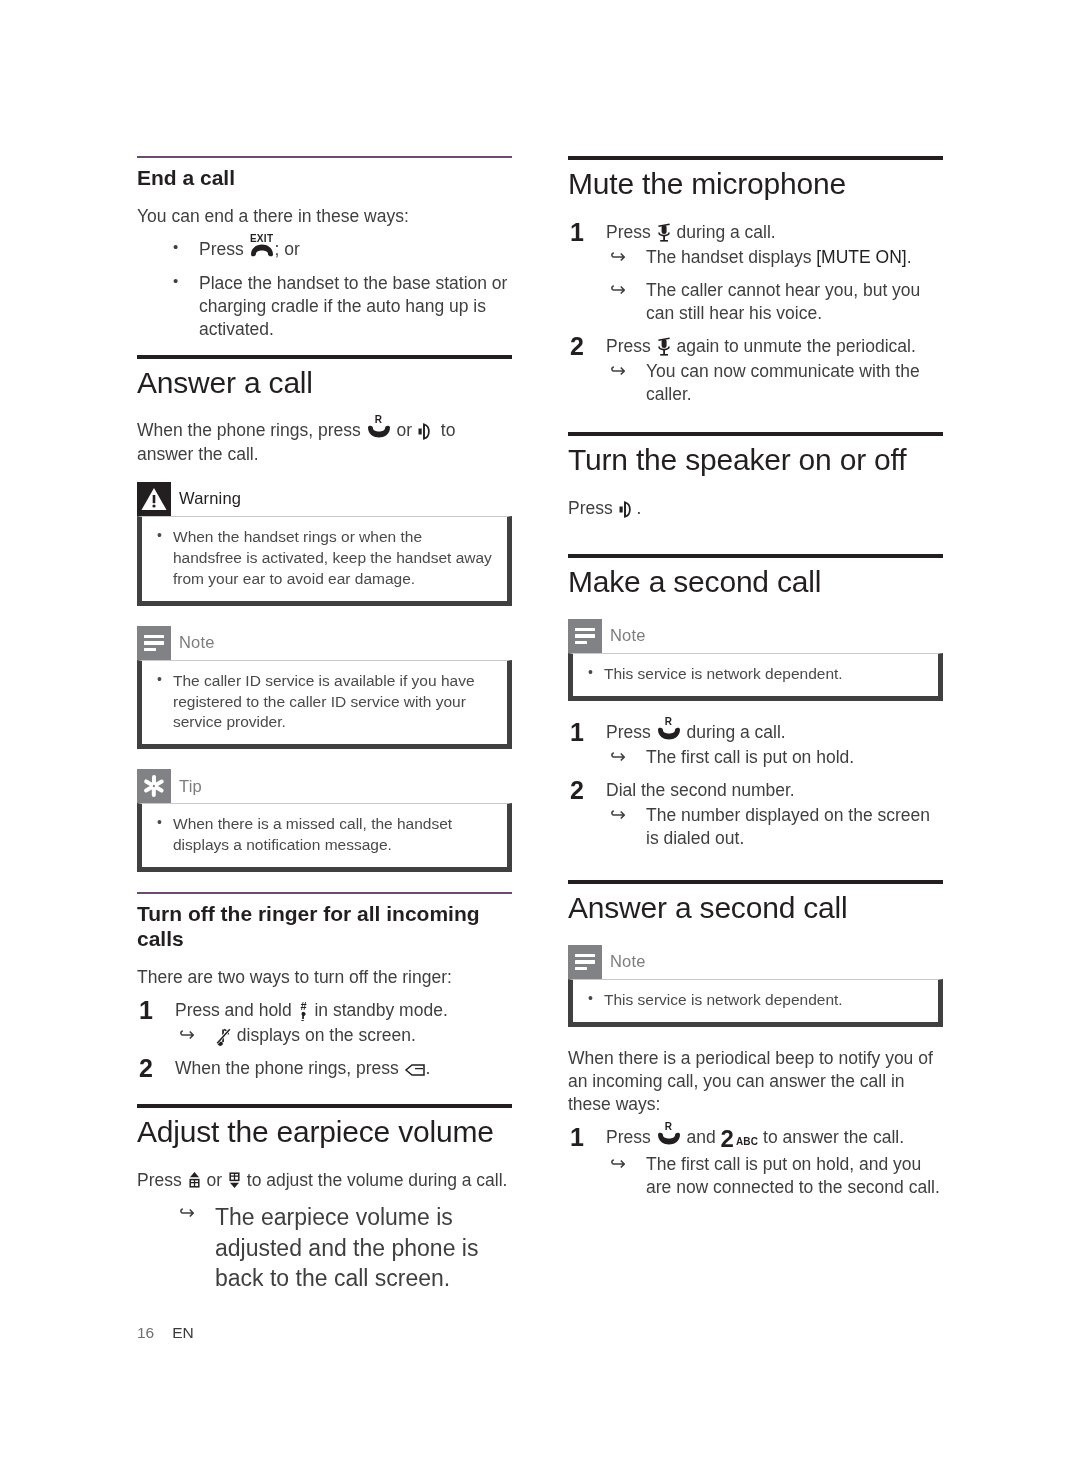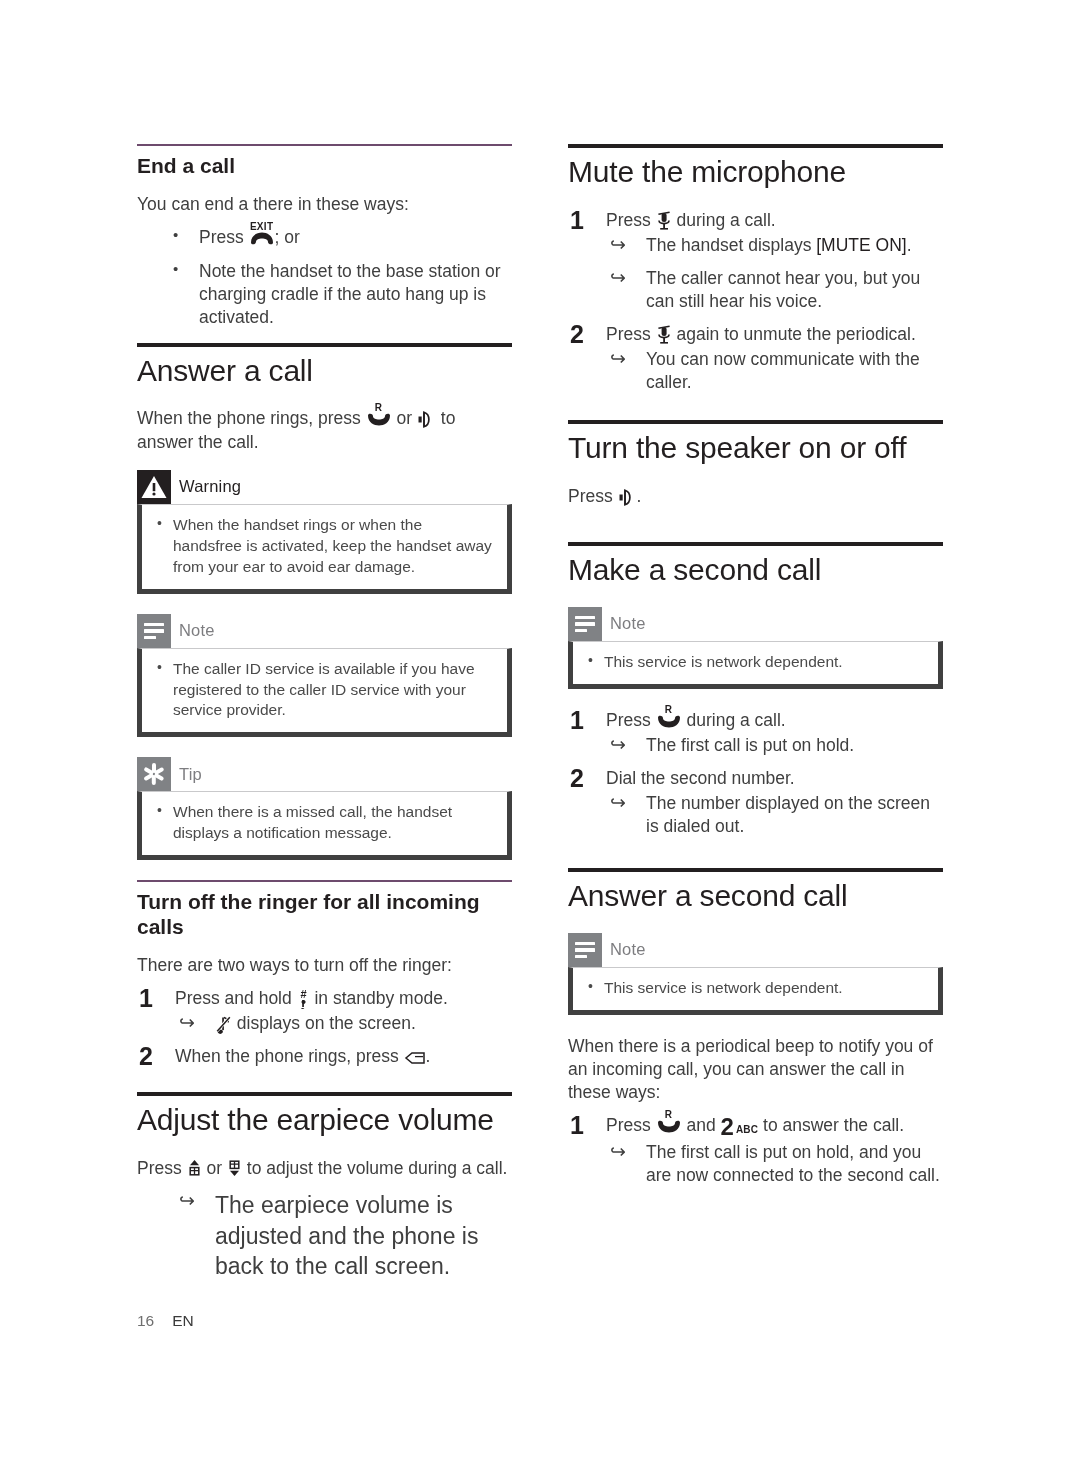--- a/index.html
+++ b/index.html
@@ -11,21 +11,21 @@
     width: 1080px;
     height: 1460px;
     font-family: "Liberation Sans", sans-serif;
     color: #3a3a3a;
     position: relative;
     overflow: hidden;
   }
 
   .page {
     position: absolute;
-    left: 0; top: 4px;
+    left: 0; top: 16px;
     width: 1080px;
     height: 1072px;
     text-decoration: underline;
   }
 
   .col {
     position: absolute;
     width: 375px;
   }
   .col-left  { left: 137px; top: 140px; }
@@ -295,21 +295,21 @@
   <div class="col col-left">
 
     <section>
       <div class="rule-thin"></div>
       <h2 class="sub">End a call</h2>
       <p class="body">You can end a there in these ways:</p>
       <ul class="bullets">
         <li><span>Press </span><span class="ikon"><span class="ikon-label">EXIT</span><svg width="26" height="15" viewBox="0 0 26 15">
                 <path d="M2 11.5 C2 4.5, 8 1.5, 13 1.5 C18 1.5, 24 4.5, 24 11.5 C24 13.5, 21.5 13.8, 20 12.8 C18.4 11.7, 19.6 9.6, 17.5 8.6 C15.9 7.8, 14.5 7.6, 13 7.6 C11.5 7.6, 10.1 7.8, 8.5 8.6 C6.4 9.6, 7.6 11.7, 6 12.8 C4.5 13.8, 2 13.5, 2 11.5 Z" fill="#231f20"></path>
               </svg></span><span>; or</span></li>
-        <li>Note the handset to the base station or charging cradle if the auto hang up is activated.</li>
+        <li>Place the handset to the base station or charging cradle if the auto hang up is activated.</li>
       </ul>
     </section>
 
     <section>
       <div class="rule-thick"></div>
       <h1 class="sec">Answer a call</h1>
       <p class="body"><span>When the phone rings, press </span><span class="ikon"><span class="ikon-label">R</span><svg width="26" height="15" viewBox="0 0 26 15">
               <path d="M2 3.5 C2 10.5, 8 13.5, 13 13.5 C18 13.5, 24 10.5, 24 3.5 C24 1.5, 21.5 1.2, 20 2.2 C18.4 3.3, 19.6 5.4, 17.5 6.4 C15.9 7.2, 14.5 7.4, 13 7.4 C11.5 7.4, 10.1 7.2, 8.5 6.4 C6.4 5.4, 7.6 3.3, 6 2.2 C4.5 1.2, 2 1.5, 2 3.5 Z" fill="#231f20"></path>
             </svg></span><span> or </span><span class="ikon"><svg width="19" height="17" viewBox="0 0 19 17">
               <path d="M1.5 5.5 h3.2 v6 h-3.2 z" fill="#231f20"></path>

